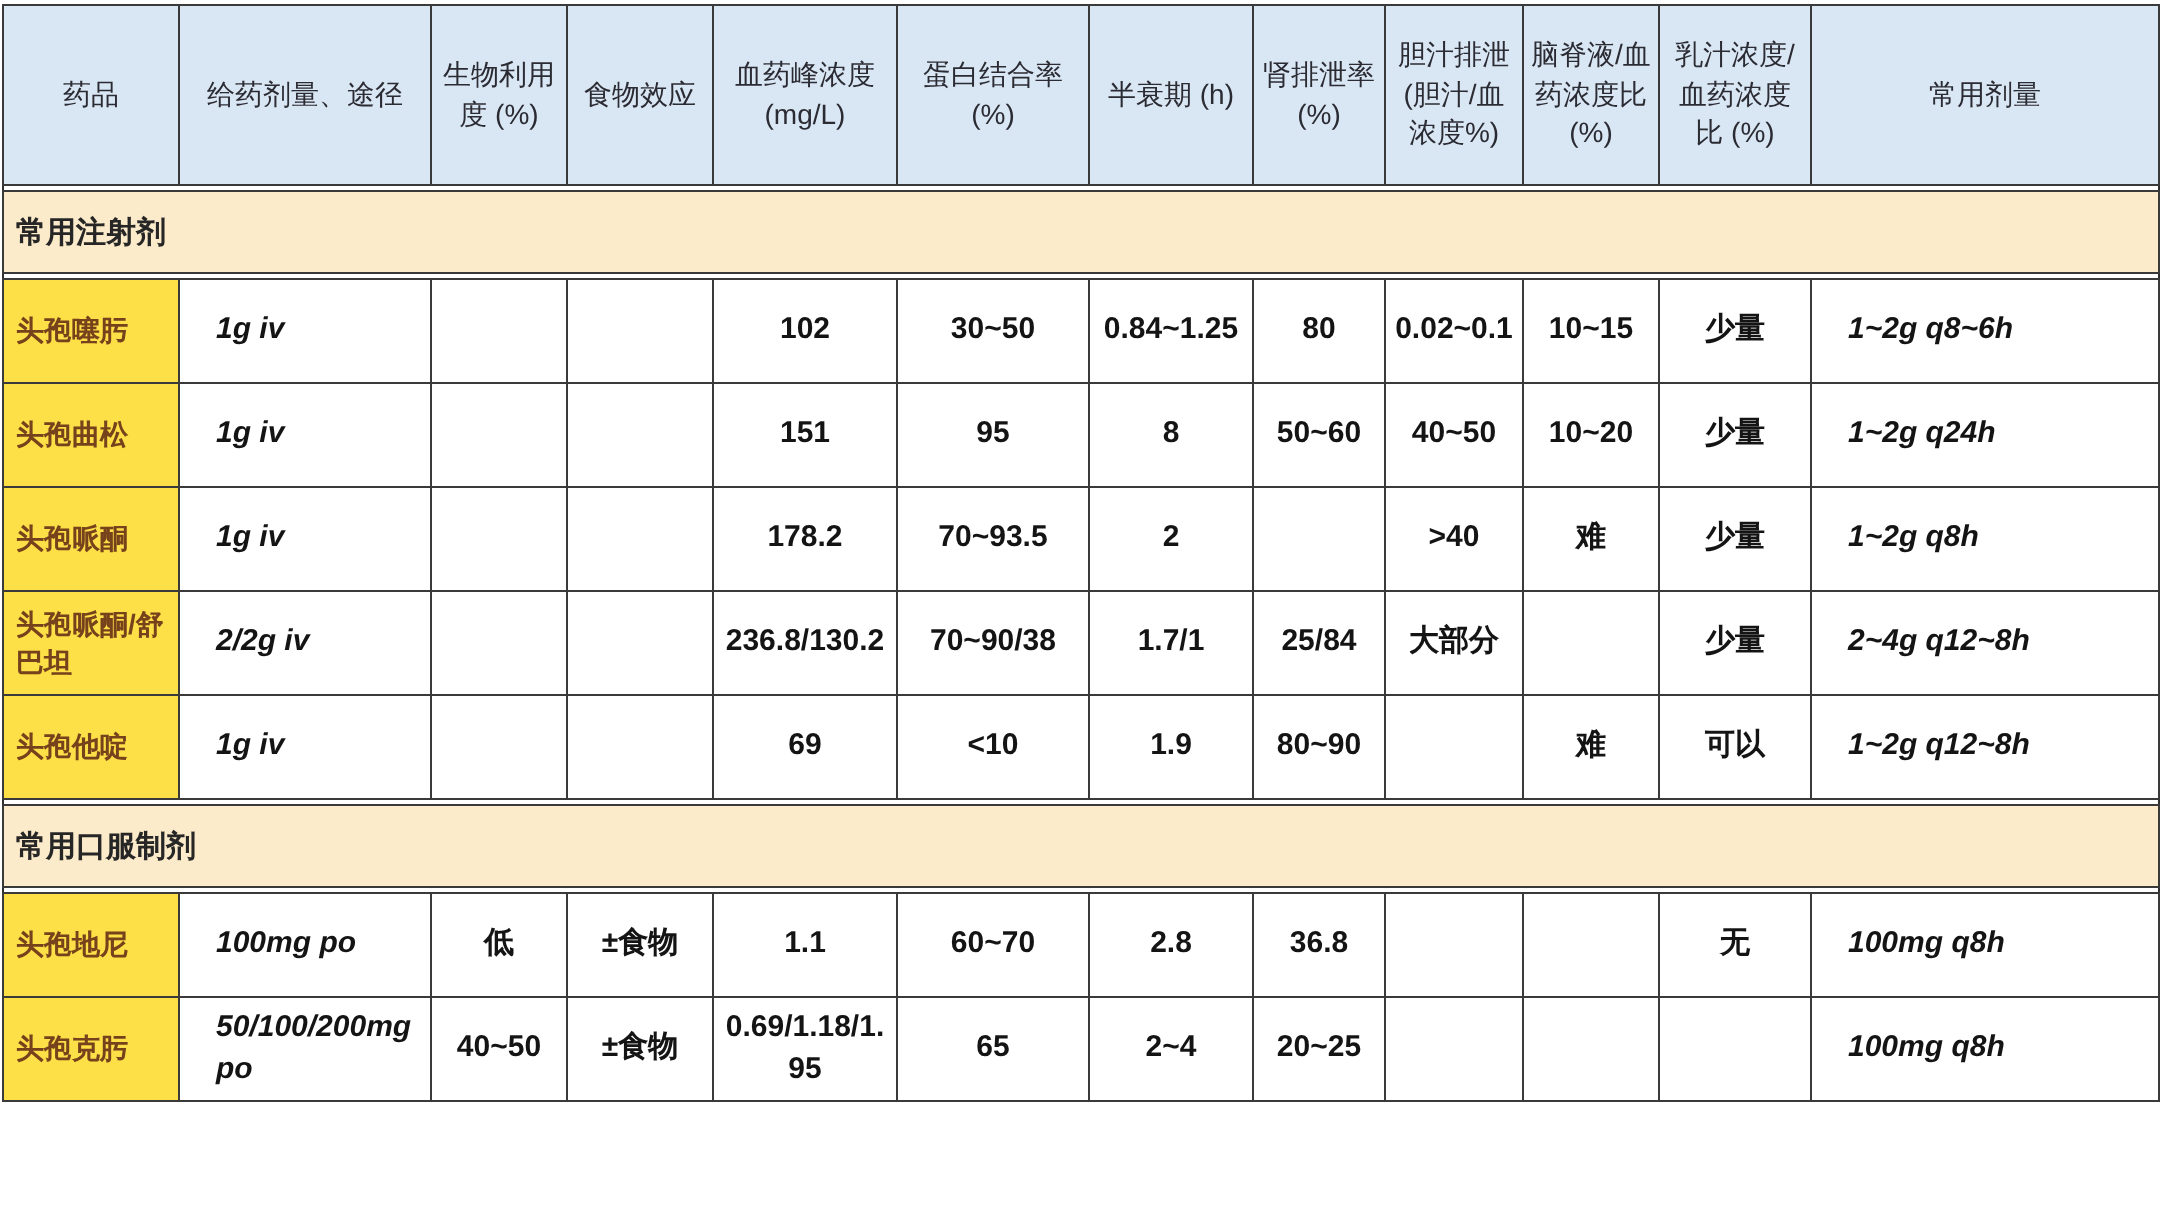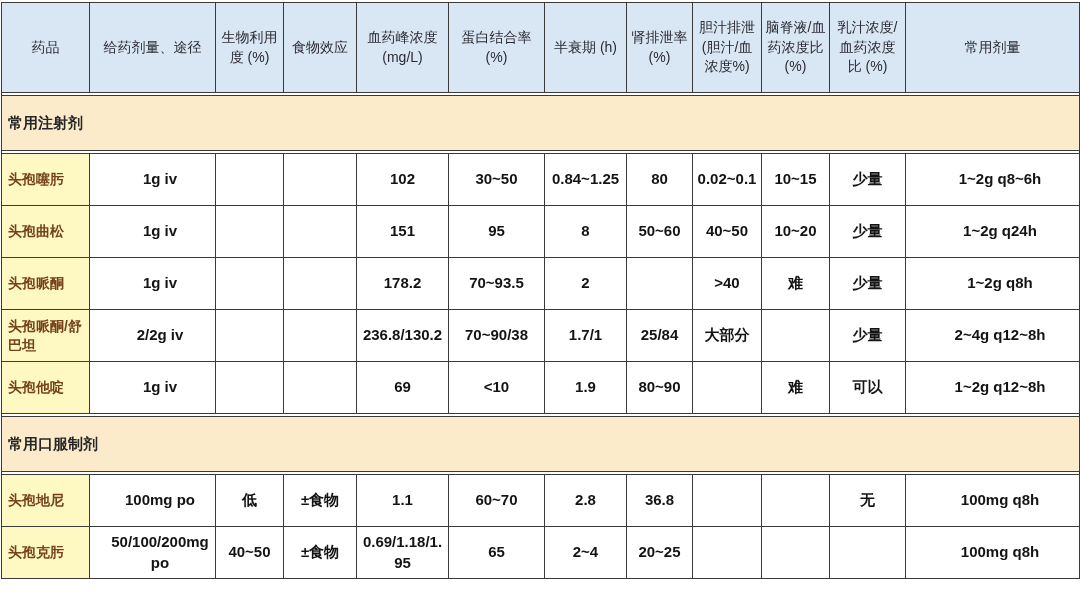--- a/index.html
+++ b/index.html
@@ -39,21 +39,21 @@
     padding: 2px 3px;
   }
   
   tr.gap-row { height: 3px; }
   tr.gap-row td {
     border-left: none; border-right: none;
     border-top: none; border-bottom: none;
     padding: 0; background: #ffffff; height: 3px;
   }
   
-  tr.section-row { height: 55px; margin-left: 40px; }
+  tr.section-row { height: 41px; margin-left: 40px; }
   tr.section-row td {
     background: #fcebca;
     color: #262626;
     font-weight: 700;
     font-size: 15px;
     text-align: left;
     vertical-align: middle;
     padding: 2px 6px;
   }
   
@@ -62,29 +62,30 @@
     background: #ffffff;
     color: #141414;
     font-weight: 700;
     font-size: 15px;
     line-height: 1.35;
     text-align: center;
     vertical-align: middle;
     padding: 2px 3px;
   }
   tr.data-row td.drug-cell {
-    background: #fef9c3;
+    background: #fde047;
     color: #76421c;
     font-size: 14px;
     text-align: left;
     padding: 2px 4px 2px 6px;
   }
   tr.data-row td.align-left {
-    text-align: center;
+    text-align: left;
     padding-left: 18px;
+    font-style: italic;
   }
 </style>
 </head>
 <body>
 
 <div class="wrap">
   <table class="pk-table">
     <colgroup>
       <col style="width:88px">
         <col style="width:126px">

